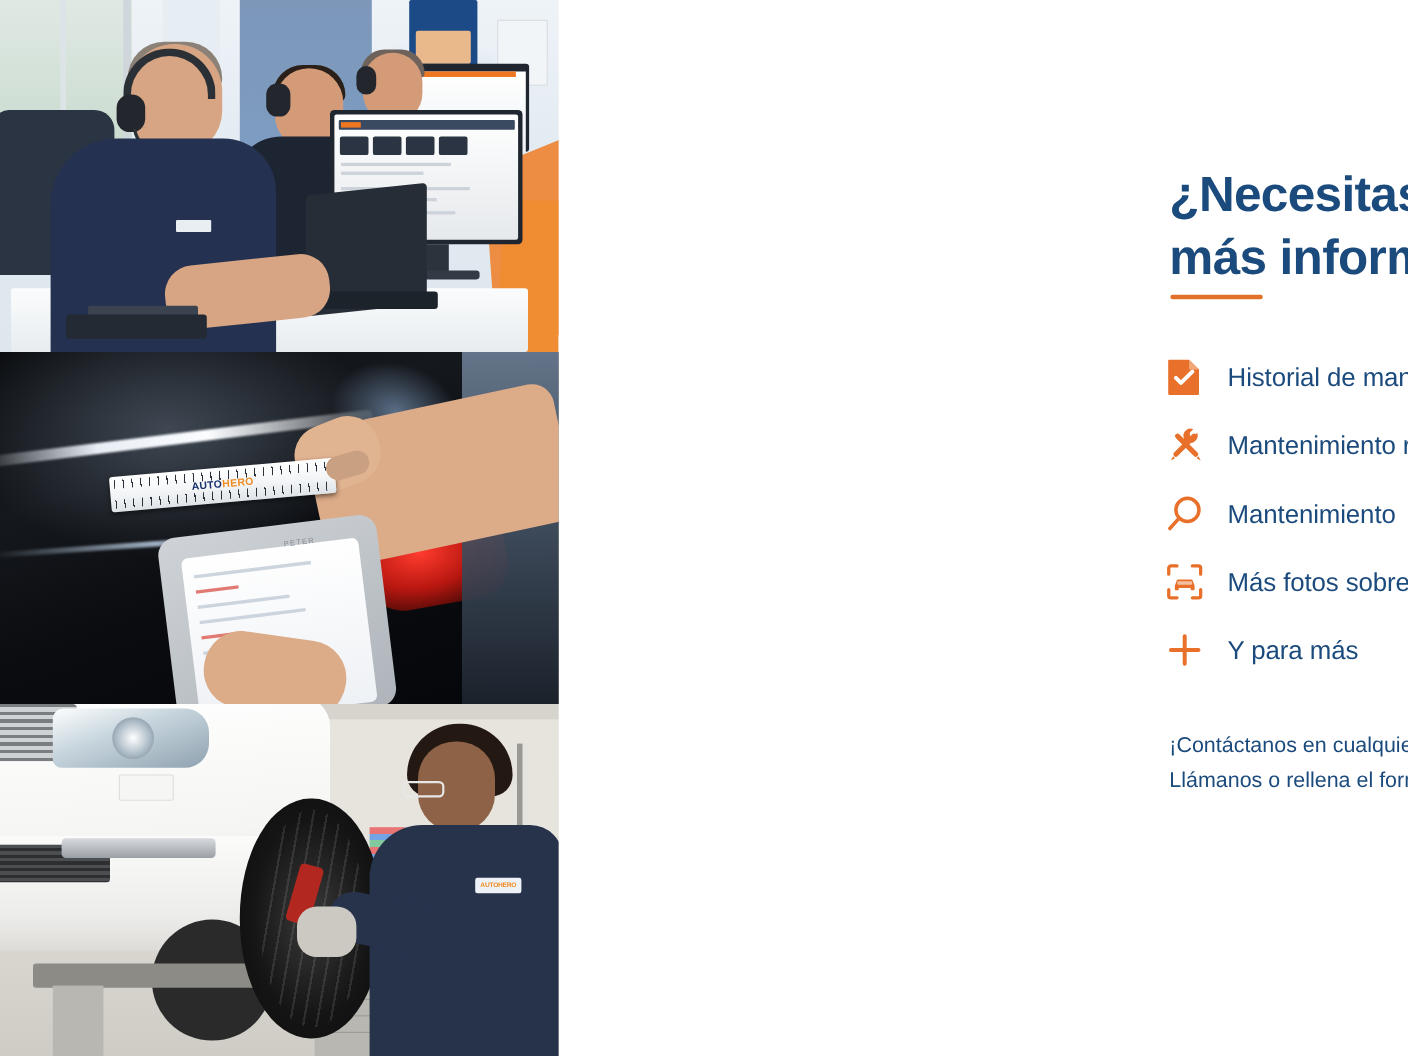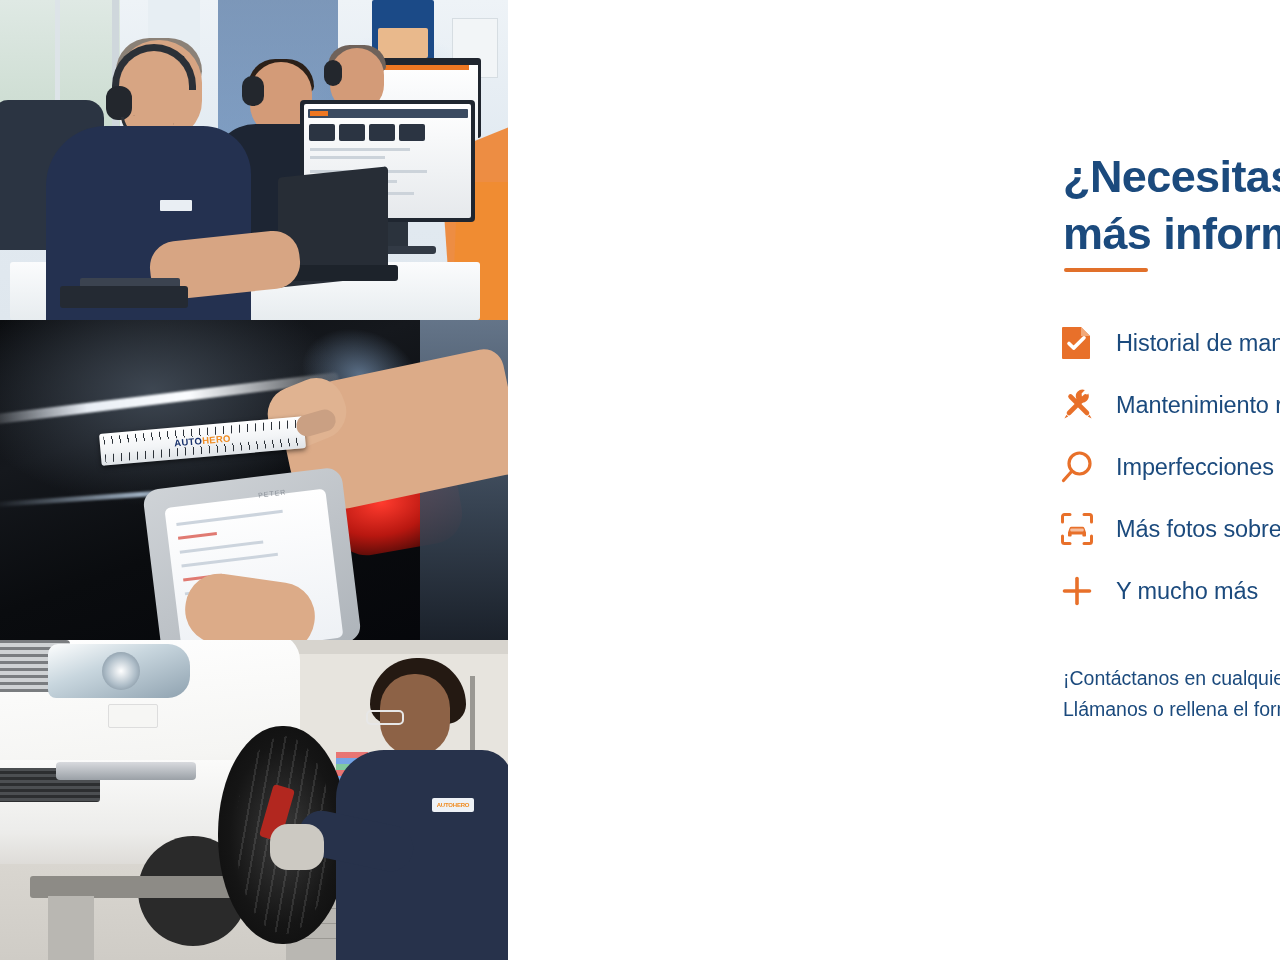--- a/index.html
+++ b/index.html
@@ -361,21 +361,21 @@
         <div class="lbl">Mantenimiento realizado</div>
       </div>
 
       <div class="feat">
         <div class="ic">
           <svg width="34" height="34" viewBox="0 0 34 34" fill="none">
             <circle cx="19.5" cy="13.5" r="10.5" stroke="#e8702a" stroke-width="3.2"></circle>
             <path d="M11.8 21.3L3.5 30.5" stroke="#e8702a" stroke-width="3.2" stroke-linecap="round"></path>
           </svg>
         </div>
-        <div class="lbl">Imperfecciones</div>
+        <div class="lbl">Mantenimiento</div>
       </div>
 
       <div class="feat">
         <div class="ic">
           <svg width="34" height="34" viewBox="0 0 34 34" fill="none">
             <g stroke="#e8702a" stroke-width="3" stroke-linecap="round">
               <path d="M2.5 10V4.5a2 2 0 0 1 2-2H10"></path>
               <path d="M31.5 10V4.5a2 2 0 0 0-2-2H24"></path>
               <path d="M2.5 24v5.5a2 2 0 0 0 2 2H10"></path>
               <path d="M31.5 24v5.5a2 2 0 0 1-2 2H24"></path>
@@ -389,21 +389,21 @@
 
       <div class="feat">
         <div class="ic">
           <svg width="34" height="34" viewBox="0 0 34 34">
             <g stroke="#e8702a" stroke-width="3.6" stroke-linecap="round">
               <path d="M17 4.5v25"></path>
               <path d="M4.5 17h25"></path>
             </g>
           </svg>
         </div>
-        <div class="lbl">Y mucho más</div>
+        <div class="lbl">Y para más</div>
       </div>
 
     </div>
 
     <p class="contact">
       <span>¡Contáctanos en cualquier momento para más información!</span>
       <span>Llámanos o rellena el formulario de contacto.</span>
     </p>
 
   </div>

